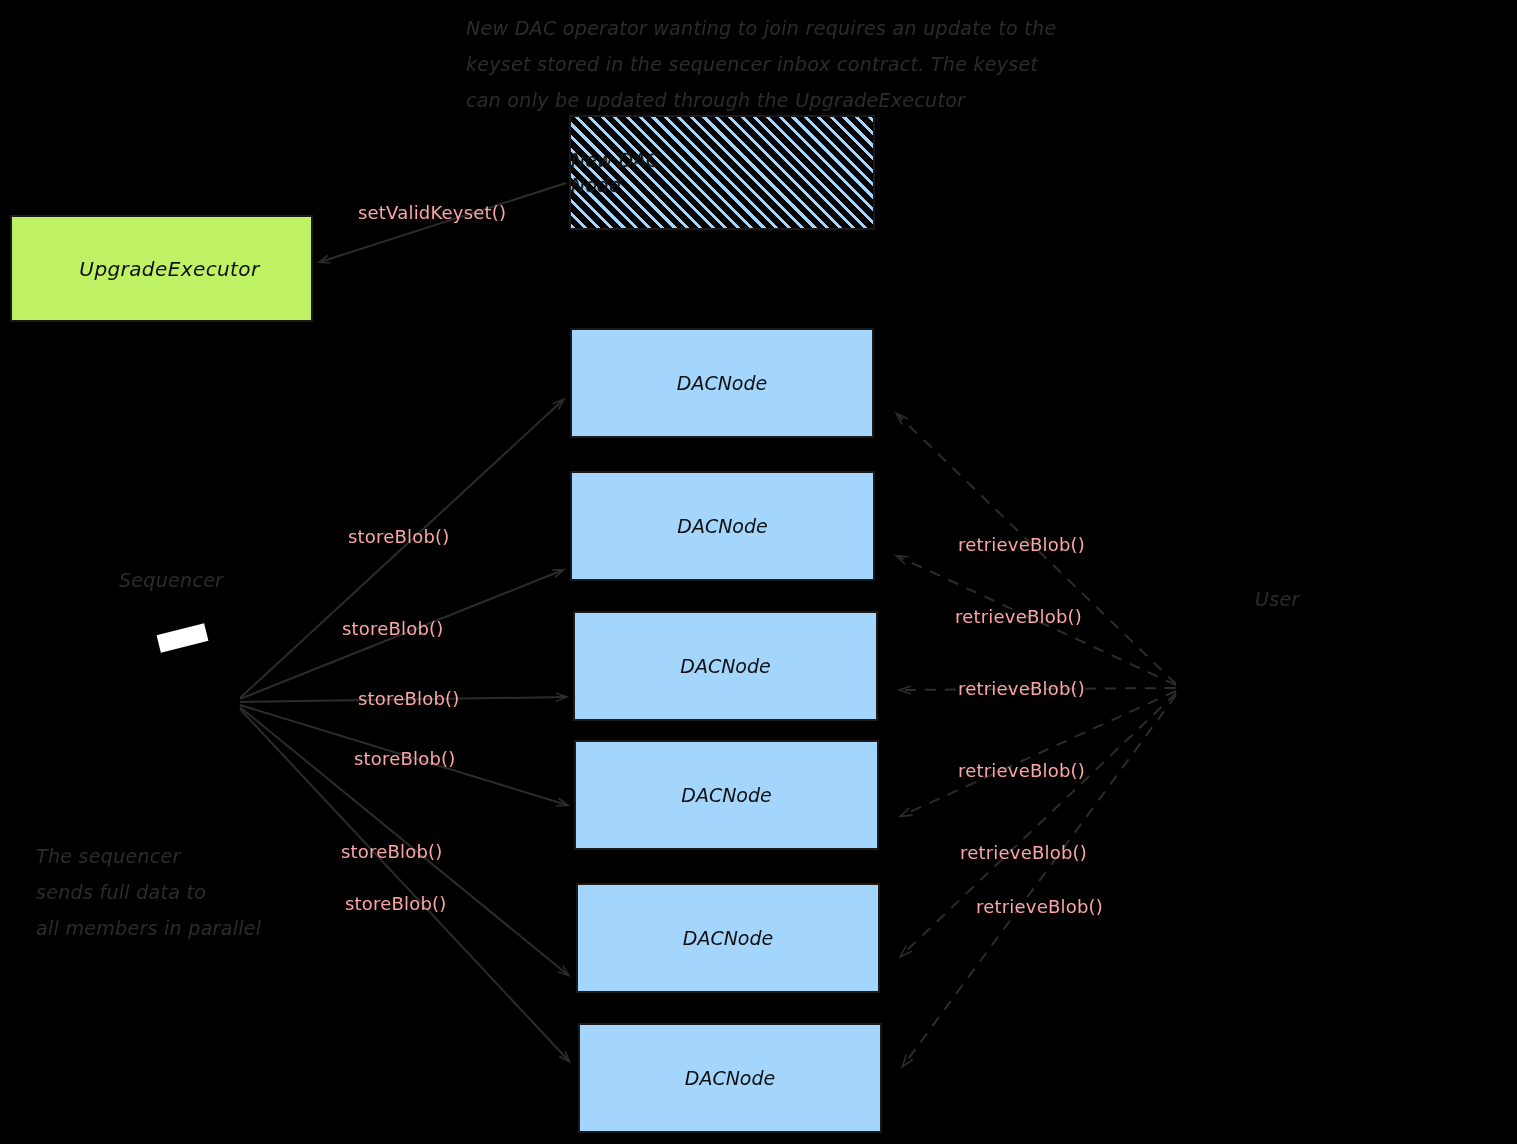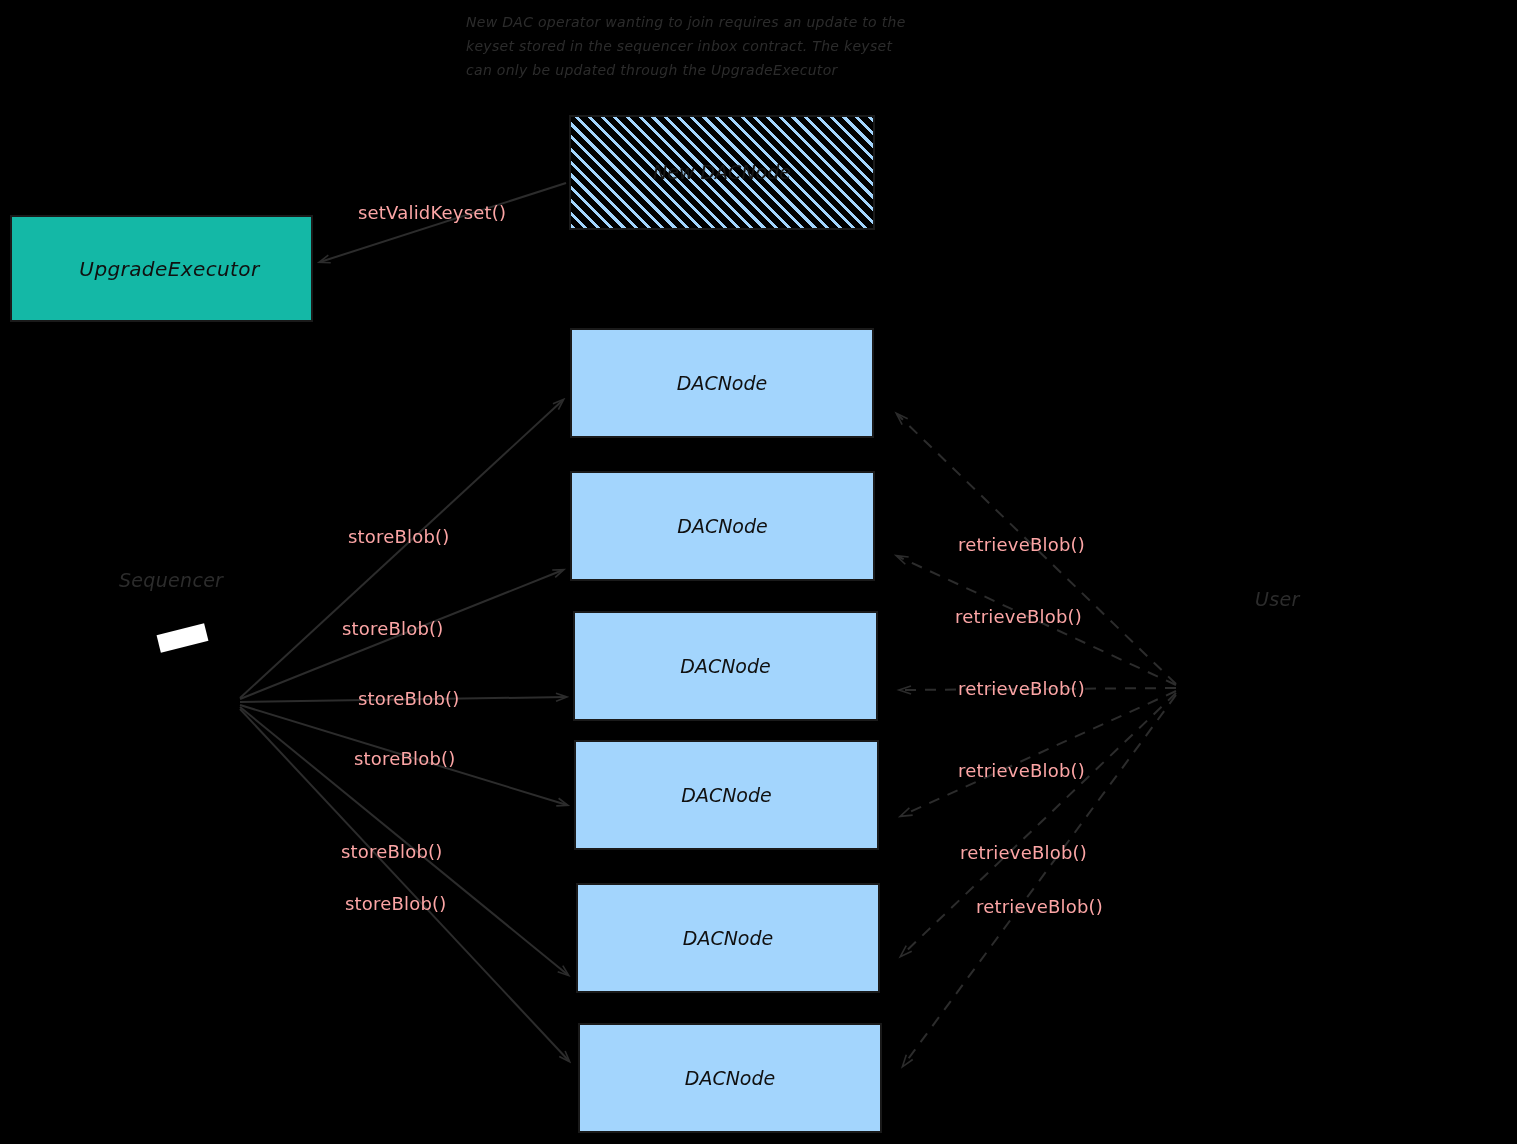--- a/index.html
+++ b/index.html
@@ -20,22 +20,22 @@
     position: absolute;
     left: 0;
     top: 0;
     width: 1517px;
     height: 1144px;
   }
   .note {
     position: absolute;
     color: #2c2c2c;
     font-family: "DejaVu Sans", sans-serif;
-    font-size: 14px;
-    line-height: 24px;
+    font-size: 19px;
+    line-height: 36px;
     letter-spacing: 0.3px;
     white-space: pre-line;
     font-style: italic;
   }
   .edge-label {
     position: absolute;
     color: #fca5a5;
     font-family: "DejaVu Sans", sans-serif;
     font-size: 18px;
     letter-spacing: 0.2px;
@@ -61,21 +61,21 @@
     justify-content: center;
     color: #101010;
     font-family: "DejaVu Sans", sans-serif;
     font-size: 19px;
     font-style: italic;
     line-height: 25px;
   }
   .node-box .ln { display: block; }
   .exec-box {
     position: absolute;
-    background: #14b8a6;
+    background: #bef264;
     border: 2px solid #1a1a1a;
     box-sizing: border-box;
     display: flex;
     align-items: center;
     justify-content: center;
     color: #101010;
     font-family: "DejaVu Sans", sans-serif;
     font-size: 20px;
     font-style: italic;
     letter-spacing: 0.4px;
@@ -87,21 +87,22 @@
     box-sizing: border-box;
     background-color: #000000;
     background-image: repeating-linear-gradient(
       45deg,
       #a3d5fd 0px,
       #a3d5fd 3px,
       #000000 3px,
       #000000 9px
     );
     display: flex;
-    align-items: center;
+    flex-direction: column;
+    align-items: flex-start;
     justify-content: center;
     color: #161616;
     font-family: "DejaVu Sans", sans-serif;
     font-size: 19px;
     font-style: italic;
     line-height: 25px;
     text-shadow: 0 0 2px rgba(0,0,0,0.55);
   }
   .seq-glyph {
     position: absolute;
@@ -205,14 +206,17 @@
   <div class="edge-label" style="left:345px; top:893px;">storeBlob()</div>
 
   <div class="edge-label" style="left:958px; top:534px;">retrieveBlob()</div>
   <div class="edge-label" style="left:955px; top:606px;">retrieveBlob()</div>
   <div class="edge-label" style="left:958px; top:678px;">retrieveBlob()</div>
   <div class="edge-label" style="left:958px; top:760px;">retrieveBlob()</div>
   <div class="edge-label" style="left:960px; top:842px;">retrieveBlob()</div>
   <div class="edge-label" style="left:976px; top:896px;">retrieveBlob()</div>
 
 
+  <div class="note" style="left:36px; top:838px; width:260px;">The sequencer
+sends full data to
+all members in parallel</div>
 
 </div>
 
 </body></html>

